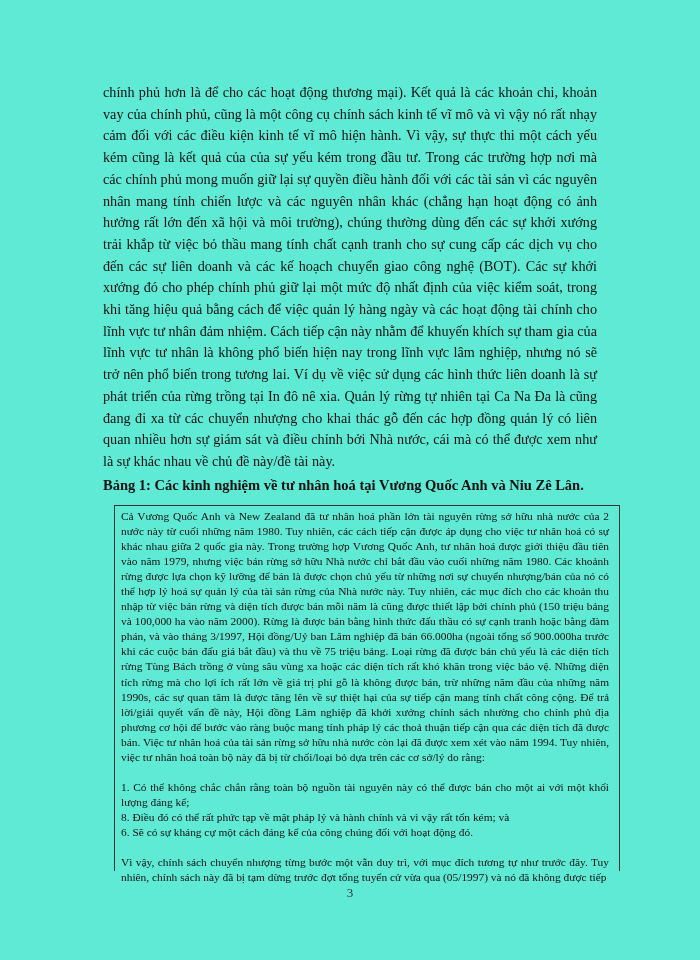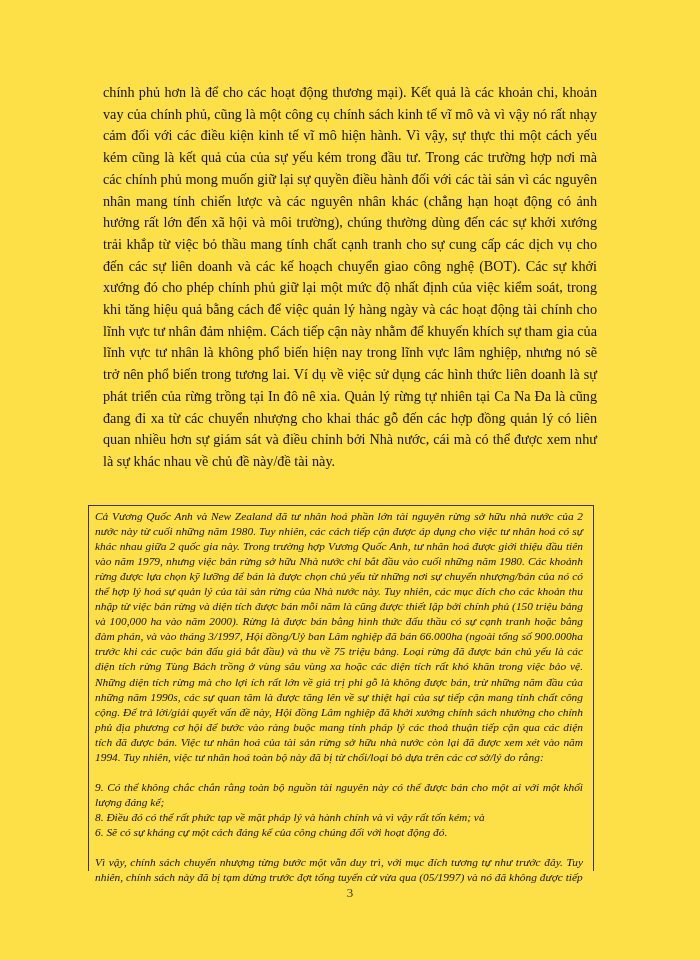--- a/index.html
+++ b/index.html
@@ -1,53 +1,54 @@
 <!DOCTYPE html>
 <html><head>
 <meta charset="utf-8">
 <style>
   html, body { margin: 0; padding: 0; background: #ffffff; }
   body { width: 700px; height: 960px; position: relative; overflow: hidden; }
-  .page { position: absolute; left: 0; top: 0; width: 700px; height: 960px; background: #fde047; }
+  .page { position: absolute; left: 0; top: 0; width: 700px; height: 960px; background: #5eead4; }
   .body-text {
     position: absolute; left: 103px; top: 82px; width: 494px;
     font-family: "Liberation Serif", serif; font-size: 14.2px; line-height: 21.7px;
     color: #111; text-align: justify; margin: 0;
   }
   .table-title {
     position: absolute; left: 103px; top: 477px; width: 500px;
     font-family: "Liberation Serif", serif; font-size: 14.5px; font-weight: bold;
     color: #111; margin: 0;
   }
   .box {
-    position: absolute; left: 88px; top: 505px; width: 506px; height: 366px;
+    position: absolute; left: 114px; top: 505px; width: 506px; height: 366px;
     border-left: 1px solid #333; border-right: 1px solid #333; border-top: 1px solid #333;
-    box-sizing: border-box; padding: 3px 10px 0 6px; font-style: italic;
+    box-sizing: border-box; padding: 3px 10px 0 6px;
   }
   .box p {
     font-family: "Liberation Serif", serif; font-size: 11.4px; line-height: 15.05px;
     color: #111; margin: 0; text-align: justify;
   }
   .box .gap { height: 15px; }
   .page-number {
     position: absolute; left: 0; width: 700px; top: 885px; text-align: center;
     font-family: "Liberation Serif", serif; font-size: 13px; color: #333;
   }
 </style>
 </head>
 <body>
 
 <div class="page">
   <p class="body-text">chính phủ hơn là để cho các hoạt động thương mại). Kết quả là các khoản chi, khoản vay của chính phủ, cũng là một công cụ chính sách kinh tế vĩ mô và vì vậy nó rất nhạy cảm đối với các điều kiện kinh tế vĩ mô hiện hành. Vì vậy, sự thực thi một cách yếu kém cũng là kết quả của của sự yếu kém trong đầu tư. Trong các trường hợp nơi mà các chính phủ mong muốn giữ lại sự quyền điều hành đối với các tài sản vì các nguyên nhân mang tính chiến lược và các nguyên nhân khác (chẳng hạn hoạt động có ảnh hưởng rất lớn đến xã hội và môi trường), chúng thường dùng đến các sự khởi xướng trải khắp từ việc bỏ thầu mang tính chất cạnh tranh cho sự cung cấp các dịch vụ cho đến các sự liên doanh và các kế hoạch chuyển giao công nghệ (BOT). Các sự khởi xướng đó cho phép chính phủ giữ lại một mức độ nhất định của việc kiểm soát, trong khi tăng hiệu quả bằng cách để việc quản lý hàng ngày và các hoạt động tài chính cho lĩnh vực tư nhân đảm nhiệm. Cách tiếp cận này nhằm để khuyến khích sự tham gia của lĩnh vực tư nhân là không phổ biến hiện nay trong lĩnh vực lâm nghiệp, nhưng nó sẽ trở nên phổ biến trong tương lai. Ví dụ về việc sử dụng các hình thức liên doanh là sự phát triển của rừng trồng tại In đô nê xia. Quản lý rừng tự nhiên tại Ca Na Đa là cũng đang đi xa từ các chuyển nhượng cho khai thác gỗ đến các hợp đồng quản lý có liên quan nhiều hơn sự giám sát và điều chỉnh bởi Nhà nước, cái mà có thể được xem như là sự khác nhau về chủ đề này/đề tài này.</p>
 
+  <p class="table-title">Bảng 1: Các kinh nghiệm về tư nhân hoá tại Vương Quốc Anh và Niu Zê Lân.</p>
 
   <div class="box">
     <p>Cả Vương Quốc Anh và New Zealand đã tư nhân hoá phần lớn tài nguyên rừng sở hữu nhà nước của 2 nước này từ cuối những năm 1980. Tuy nhiên, các cách tiếp cận được áp dụng cho việc tư nhân hoá có sự khác nhau giữa 2 quốc gia này. Trong trường hợp Vương Quốc Anh, tư nhân hoá được giới thiệu đầu tiên vào năm 1979, nhưng việc bán rừng sở hữu Nhà nước chỉ bắt đầu vào cuối những năm 1980. Các khoảnh rừng được lựa chọn kỹ lưỡng để bán là được chọn chủ yếu từ những nơi sự chuyển nhượng/bán của nó có thể hợp lý hoá sự quản lý của tài sản rừng của Nhà nước này. Tuy nhiên, các mục đích cho các khoản thu nhập từ việc bán rừng và diện tích được bán mỗi năm là cũng được thiết lập bởi chính phủ (150 triệu bảng và 100,000 ha vào năm 2000). Rừng là được bán bằng hình thức đấu thầu có sự cạnh tranh hoặc bằng đàm phán, và vào tháng 3/1997, Hội đồng/Uỷ ban Lâm nghiệp đã bán 66.000ha (ngoài tổng số 900.000ha trước khi các cuộc bán đấu giá bắt đầu) và thu về 75 triệu bảng. Loại rừng đã được bán chủ yếu là các diện tích rừng Tùng Bách trồng ở vùng sâu vùng xa hoặc các diện tích rất khó khăn trong việc bảo vệ. Những diện tích rừng mà cho lợi ích rất lớn về giá trị phi gỗ là không được bán, trừ những năm đầu của những năm 1990s, các sự quan tâm là được tăng lên về sự thiệt hại của sự tiếp cận mang tính chất công cộng. Để trả lời/giải quyết vấn đề này, Hội đồng Lâm nghiệp đã khởi xướng chính sách nhường cho chính phủ địa phương cơ hội để bước vào ràng buộc mang tính pháp lý các thoả thuận tiếp cận qua các diện tích đã được bán. Việc tư nhân hoá của tài sản rừng sở hữu nhà nước còn lại đã được xem xét vào năm 1994. Tuy nhiên, việc tư nhân hoá toàn bộ này đã bị từ chối/loại bỏ dựa trên các cơ sở/lý do rằng:</p>
     <div class="gap"></div>
-    <p>9. Có thể không chắc chắn rằng toàn bộ nguồn tài nguyên này có thể được bán cho một ai với một khối lượng đáng kể;</p>
+    <p>1. Có thể không chắc chắn rằng toàn bộ nguồn tài nguyên này có thể được bán cho một ai với một khối lượng đáng kể;</p>
     <p>8. Điều đó có thể rất phức tạp về mặt pháp lý và hành chính và vì vậy rất tốn kém; và</p>
     <p>6. Sẽ có sự kháng cự một cách đáng kể của công chúng đối với hoạt động đó.</p>
     <div class="gap"></div>
     <p>Vì vậy, chính sách chuyển nhượng từng bước một vẫn duy trì, với mục đích tương tự như trước đây. Tuy nhiên, chính sách này đã bị tạm dừng trước đợt tổng tuyển cử vừa qua (05/1997) và nó đã không được tiếp</p>
   </div>
 
   <div class="page-number">3</div>
 </div>
 
 </body></html>

